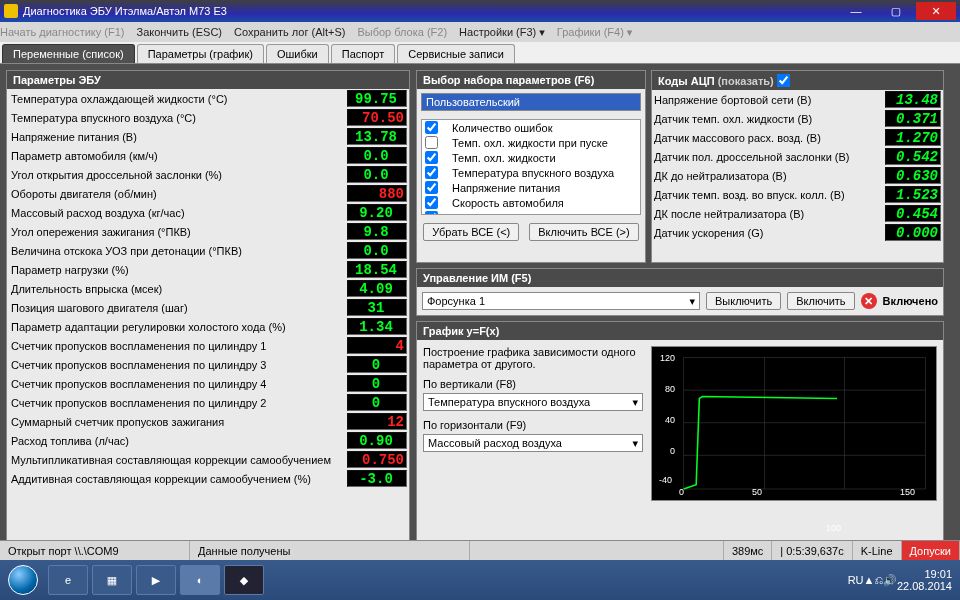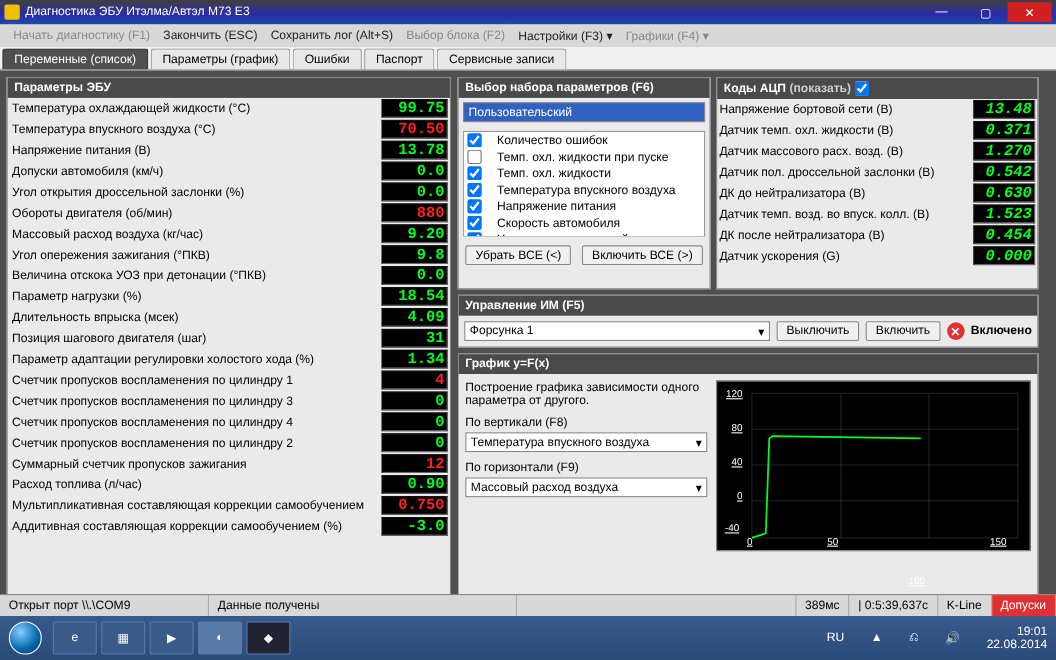--- a/index.html
+++ b/index.html
@@ -2,34 +2,34 @@
 <html><head>
 <meta charset="utf-8">
 <style>
 * { box-sizing: border-box; margin: 0; padding: 0; font-family: Tahoma, Verdana, sans-serif; font-size: 11px; }
 body { background: #4f4f4f; width: 960px; height: 600px; overflow: hidden; position: relative; }
 .titlebar { height: 22px; background: linear-gradient(#3f3f3f,#2a2aaa 60%,#1a4aaa); display:flex; align-items:center; padding:0 4px; color:#fff; }
 .titlebar .ticon { width:14px; height:14px; background:#f0c000; border-radius:2px; margin-right:5px; }
 .winbtns { display:flex; gap:0; height:18px; }
 .winbtns div { width:40px; height:18px; display:flex; align-items:center; justify-content:center; color:#fff; }
 .winbtns .close { background:#d02020; color:#fff; }
-.menubar { height:20px; background:#d8d8d8; display:flex; align-items:center; padding:0 12px; gap:12px; }
+.menubar { height:20px; background:#d8d8d8; display:flex; align-items:center; padding:0 0; gap:12px; }
 .menubar span { color:#222; }
 .menubar .gray { color:#888; }
 .tabbar { height:22px; background:#f0f0f0; border-bottom:1px solid #888; display:flex; align-items:flex-end; padding:0 2px; gap:2px; }
 .tab { padding:3px 10px; background:#e8e8e8; border:1px solid #999; border-bottom:none; border-radius:3px 3px 0 0; }
 .tab.active { background:#505050; color:#fff; border-color:#333; }
 .content { display:flex; gap:6px; padding:6px; height:490px; }
 .leftcol { width:404px; background:#eaeaea; border:1px solid #888; }
 .rightcol { width:528px; display:flex; flex-direction:column; gap:5px; }
 .panelhead { background:#4a4a4a; color:#fff; padding:3px 6px; font-weight:bold; display:flex; align-items:center; }
 .paramrow { display:flex; align-items:center; height:19px; padding:0 2px; }
 .paramrow .lbl { flex:1; color:#000; padding-left:2px; white-space:nowrap; overflow:hidden; }
 .paramrow .val { width:60px; height:17px; background:#000; font-family:"Courier New",monospace; font-size:14px; font-weight:bold; text-align:right; padding-right:2px; border:1px inset #666; }
-.val.green { color:#00ff20; }
+.val.green { color:#00ff20;text-align:center; }
 .val.red { color:#ff2020; }
 .paramlist { overflow-y:scroll; height:462px; }
 
 .panel { background:#eaeaea; border:1px solid #888; }
 .seltext { width:100%; background:#3060c0; color:#fff; padding:2px 4px; border:1px solid #888; }
 .checklist { height:96px; overflow-y:scroll; background:#fff; border:1px solid #999; margin:4px; }
 .checklist label { display:flex; align-items:center; gap:14px; padding:1px 3px; }
 .btnrow { display:flex; gap:10px; justify-content:center; padding:4px; }
 .btn { background:#f0f0f0; border:1px solid #888; padding:2px 8px; border-radius:2px; }
 .adcpanel { display:flex; flex-direction:column; }
@@ -42,26 +42,26 @@
 .xicon { width:16px; height:16px; background:#e03030; color:#fff; border-radius:8px; display:flex; align-items:center; justify-content:center; font-weight:bold; }
 .graphpanel { padding:6px; display:flex; gap:8px; }
 .graphleft { width:220px; display:flex; flex-direction:column; gap:8px; }
 .graphright { flex:1; position:relative; background:#000; height:155px; border:1px solid #888; }
 .statusbar { position:absolute; bottom:40px; left:0; right:0; height:20px; background:#d8d8d8; border-top:1px solid #888; display:flex; align-items:center; }
 .statusbar div { border-right:1px solid #aaa; padding:0 8px; height:100%; display:flex; align-items:center; }
 .taskbar { position:absolute; bottom:0; left:0; right:0; height:40px; background:linear-gradient(#385a8a,#2a4a7a); display:flex; align-items:center; }
 .startbtn { width:46px; height:40px; display:flex; align-items:center; justify-content:center; }
 .orb { width:30px; height:30px; border-radius:15px; background:radial-gradient(circle at 35% 30%,#8cf,#06a 60%,#036); border:1px solid #fff; }
 .tbicon { width:40px; height:30px; margin:0 2px; background:#3a5a8a; border:1px solid #5a7aaa; border-radius:2px; display:flex; align-items:center; justify-content:center; color:#fff; }
-.tray { margin-left:auto; display:flex; align-items:center; gap:24px; color:#fff; padding-right:8px; }
+.tray { margin-left:auto; display:flex; align-items:center; gap:0; color:#fff; padding-right:8px; }
 .tray .clock { text-align:right; line-height:1.1; font-size:10px; }
 .scroll::-webkit-scrollbar { width:14px; }
 .scroll::-webkit-scrollbar-thumb { background:#b0b0b0; border:1px solid #888; }
 .scroll::-webkit-scrollbar-track { background:#e0e0e0; }
-.axislabel { position:absolute; color:#fff; font-size:9px;text-decoration:underline; }
+.axislabel { position:absolute; color:#fff; font-size:9px; }
 .redbtn { background:#e03030; color:#fff; padding:2px 5px; }
 svg.gline { position:absolute; inset:0; }
 </style>
 </head>
 <body>
 
 <div class="titlebar">
   <div class="ticon"></div>
   <span>Диагностика ЭБУ Итэлма/Автэл М73 E3</span>
   <div style="flex:1"></div>
@@ -100,21 +100,21 @@
         </div>
         <div class="paramrow">
           <span class="lbl">Температура впускного воздуха (°C)</span>
           <span class="val red">70.50</span>
         </div>
         <div class="paramrow">
           <span class="lbl">Напряжение питания (В)</span>
           <span class="val green">13.78</span>
         </div>
         <div class="paramrow">
-          <span class="lbl">Допуски автомобиля (км/ч)</span>
+          <span class="lbl">Параметр автомобиля (км/ч)</span>
           <span class="val green">0.0</span>
         </div>
         <div class="paramrow">
           <span class="lbl">Угол открытия дроссельной заслонки (%)</span>
           <span class="val green">0.0</span>
         </div>
         <div class="paramrow">
           <span class="lbl">Обороты двигателя (об/мин)</span>
           <span class="val red">880</span>
         </div>

